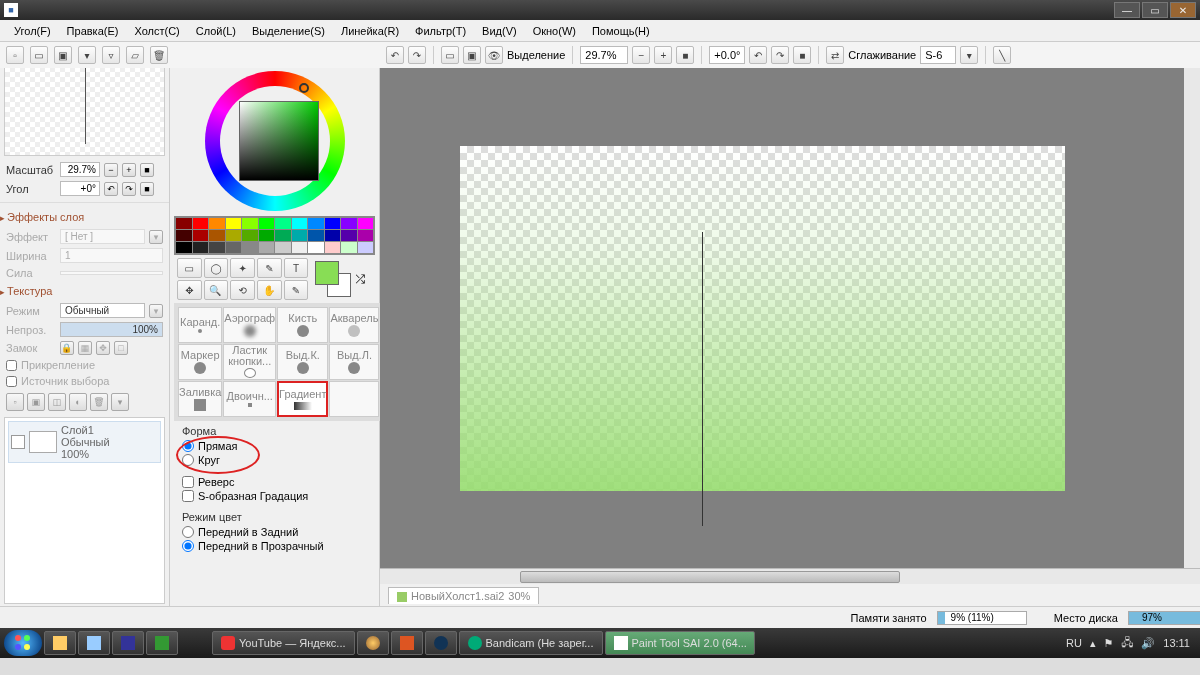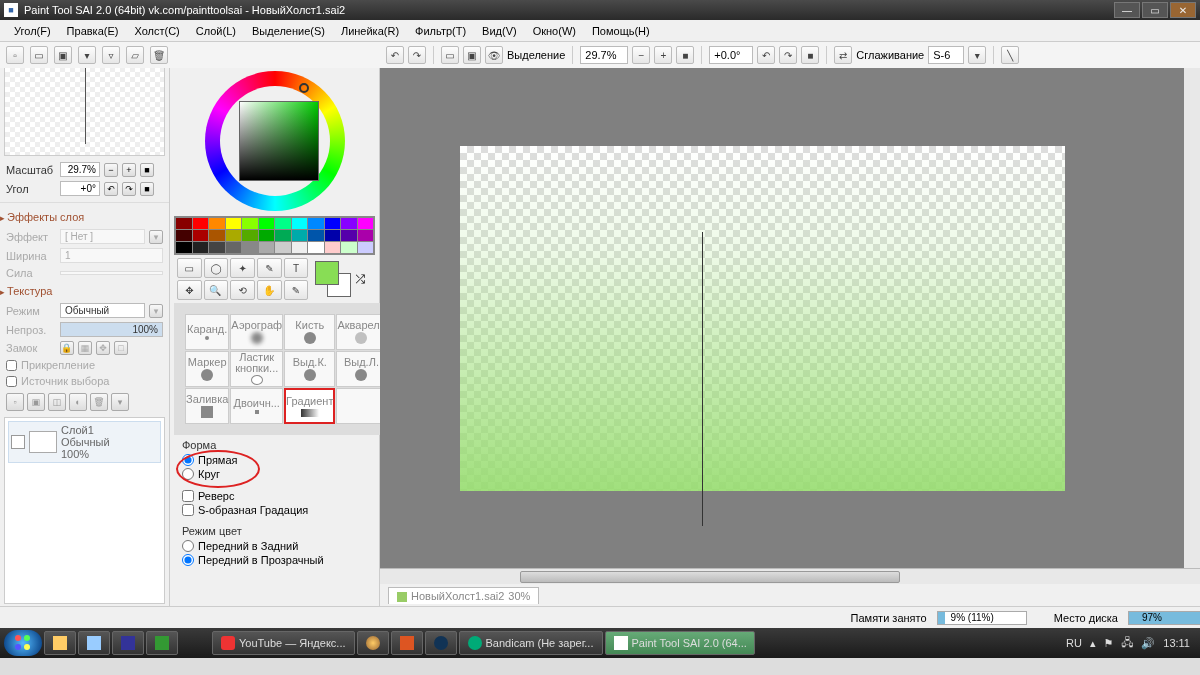--- a/index.html
+++ b/index.html
@@ -48,21 +48,21 @@
 .sqpick::after{content:"";position:absolute;inset:0;background:linear-gradient(to bottom,transparent,#000)}
 .wheel-mark{position:absolute;width:10px;height:10px;border:2px solid #333;border-radius:50%;top:12px;right:36px}
 .palette{display:grid;grid-template-columns:repeat(12,1fr);gap:1px;padding:2px;background:#888}
 .palette div{height:11px}
 .fgbg{display:flex;align-items:center;gap:4px;padding:4px;position:relative}
 .fgsw{width:24px;height:24px;background:#8d5;border:1px solid #666}
 .bgsw{width:24px;height:24px;background:#fff;border:1px solid #666;margin-left:-10px;margin-top:10px}
 .swap{font-size:12px;margin-left:auto;margin-right:6px}
 .toolgrid{display:grid;grid-template-columns:repeat(5,1fr);gap:2px;padding:3px}
 .toolgrid .tbtn{width:auto;height:20px}
-.brushgrid{display:grid;grid-template-columns:repeat(4,1fr);gap:1px;padding:11px;background:#ddd}
+.brushgrid{display:grid;grid-template-columns:repeat(4,1fr);gap:1px;padding:4px;background:#ddd}
 .brushcell{height:36px;background:#f8f8f8;border:1px solid #ccc;display:flex;flex-direction:column;align-items:center;justify-content:center;font-size:8px;color:#888;text-align:center;line-height:1}
 .brushcell.sel{border:2px solid #d22;background:#fff}
 .brushcell .dot{width:12px;height:12px;background:#888;border-radius:50%;margin:1px 0}
 .optgroup{padding:4px 8px}
 .optgroup .grp-label{color:#333;margin-bottom:2px;display:block}
 .optgroup label{display:flex;align-items:center;gap:4px;padding:1px 0;font-size:11px}
 .optgroup input[type=radio],.optgroup input[type=checkbox]{width:12px;height:12px}
 .circled{position:relative}
 .circled::after{content:"";position:absolute;left:-6px;top:-3px;width:80px;height:34px;border:2px solid #d22;border-radius:50%;pointer-events:none}
 .btnrow{display:flex;gap:4px;padding:6px;margin-top:auto}
@@ -89,21 +89,20 @@
 .tray{margin-left:auto;display:flex;align-items:center;gap:8px;color:#ddd;font-size:10px;padding-right:6px}
 .colorwheel-wrap{position:relative}
 .vscroll{position:absolute;right:0;top:0;bottom:0;width:16px;background:#e8e8e8}
 .midscroll{width:14px;background:#e4e4e4;border-left:1px solid #ccc}
 </style>
 </head>
 <body>
 
 <div class="titlebar">
   <div class="icon">■</div>
-  <span>Paint Tool SAI 2.0 (64bit) vk.com/painttoolsai - НовыйХолст1.sai2</span>
   <div class="winbtns">
     <div class="winbtn">—</div>
     <div class="winbtn">▭</div>
     <div class="winbtn close">✕</div>
   </div>
 </div>
 
 <div class="menubar">
   <span>Угол(F)</span>
   <span>Правка(E)</span>
@@ -385,21 +384,21 @@
   <div class="tbtn">▭</div>
   <div class="tbtn">▣</div>
   <div class="tbtn">👁</div>
   <span>Выделение</span>
   <hr>
   <div class="tinput" style="width:48px">29.7%</div>
   <div class="tbtn">−</div>
   <div class="tbtn">+</div>
   <div class="tbtn">■</div>
   <hr>
-  <div class="tinput" style="width:44px">+0.0°</div>
+  <div class="tinput" style="width:36px">+0.0°</div>
   <div class="tbtn">↶</div>
   <div class="tbtn">↷</div>
   <div class="tbtn">■</div>
   <hr>
   <div class="tbtn">⇄</div>
   <span>Сглаживание</span>
   <div class="tinput" style="width:36px">S-6</div>
   <div class="tbtn">▾</div>
   <hr>
   <div class="tbtn">╲</div>

